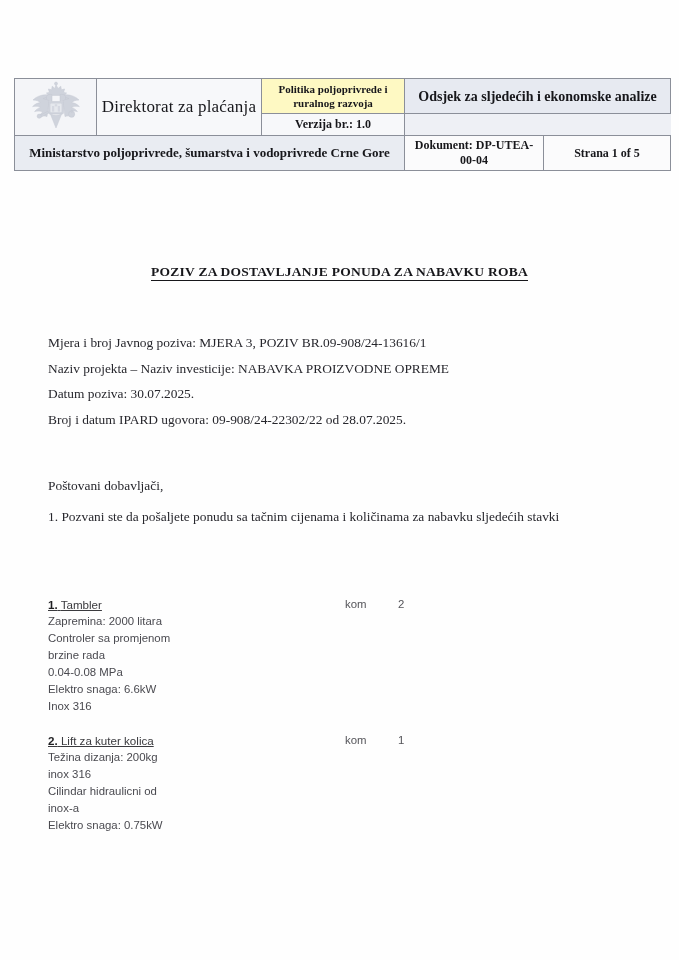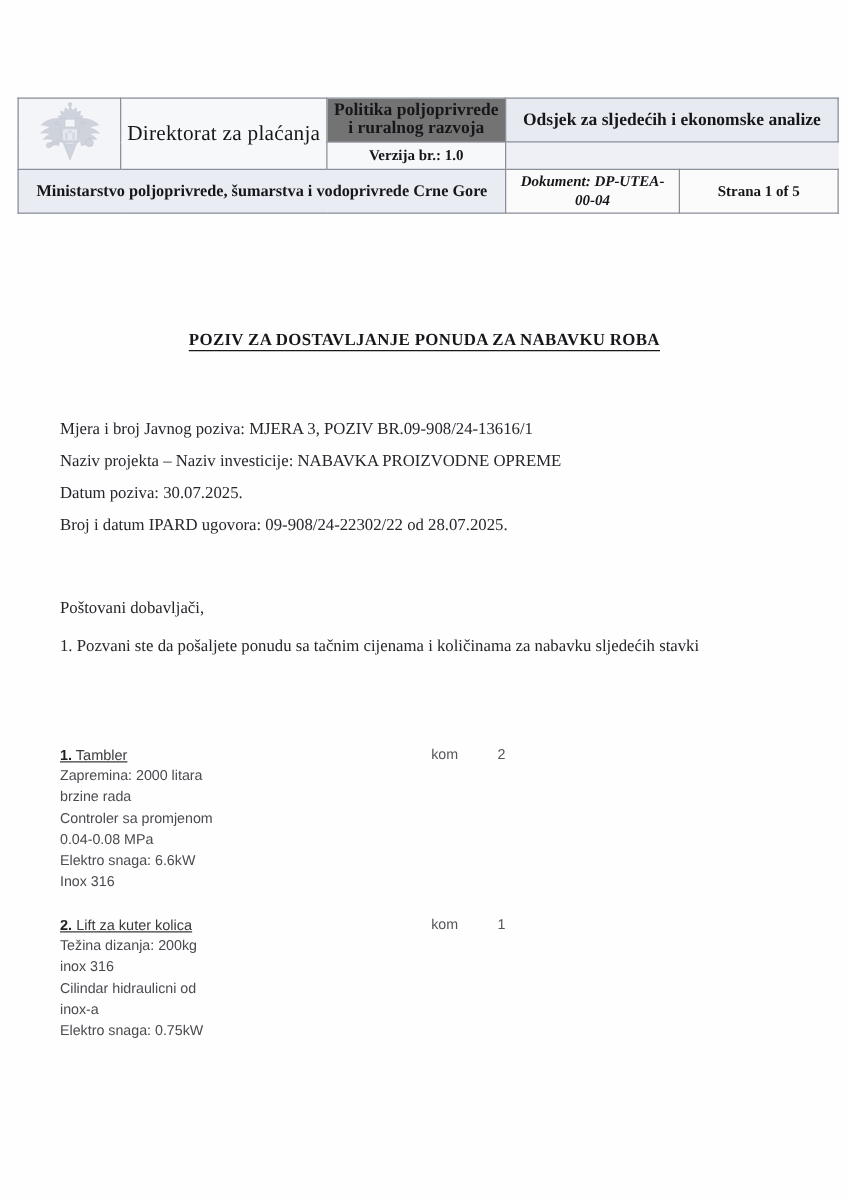--- a/index.html
+++ b/index.html
@@ -63,24 +63,24 @@
 
   .cell-crest { width: 82px; background: #f4f5f8; }
   .cell-direktorat {
     font-size: 17px;
     font-weight: normal;
     line-height: 22px;
     background: #f7f8fa;
     letter-spacing: .2px;
   }
   .cell-politika {
-    font-size: 14px;
+    font-size: 11px;
     font-weight: bold;
     line-height: 14px;
-    background: #737373;
+    background: #fef9c3;
     padding: 5px 6px;
   }
   .cell-verzija {
     font-size: 12px;
     font-weight: bold;
     background: #f7f8fa;
     padding: 7px 6px;
   }
   .cell-odsjek {
     font-size: 14px;
@@ -95,21 +95,20 @@
     line-height: 18px;
     background: #e9ecf2;
     padding: 6px 14px;
   }
   .cell-dokument {
     font-size: 12px;
     font-weight: bold;
     line-height: 15px;
     background: #fbfbfc;
     padding: 5px 6px;
-    font-style: italic;
   }
   .cell-strana {
     font-size: 12px;
     font-weight: bold;
     background: #fbfbfc;
     padding: 5px 4px;
   }
 
   
   .crest {
@@ -325,22 +324,22 @@
     <div class="item">
       <div class="item-head">
         <div class="item-title">
           <b>1.</b>
           <span>Tambler</span>
         </div>
         <div class="item-unit">kom</div>
         <div class="item-qty">2</div>
       </div>
       <div class="spec">Zapremina: 2000 litara</div>
+      <div class="spec">Controler sa promjenom</div>
       <div class="spec">brzine rada</div>
-      <div class="spec">Controler sa promjenom</div>
       <div class="spec">0.04-0.08 MPa</div>
       <div class="spec">Elektro snaga: 6.6kW</div>
       <div class="spec">Inox 316</div>
     </div>
 
     <div class="item">
       <div class="item-head">
         <div class="item-title">
           <b>2.</b>
           <span>Lift za kuter kolica</span>

